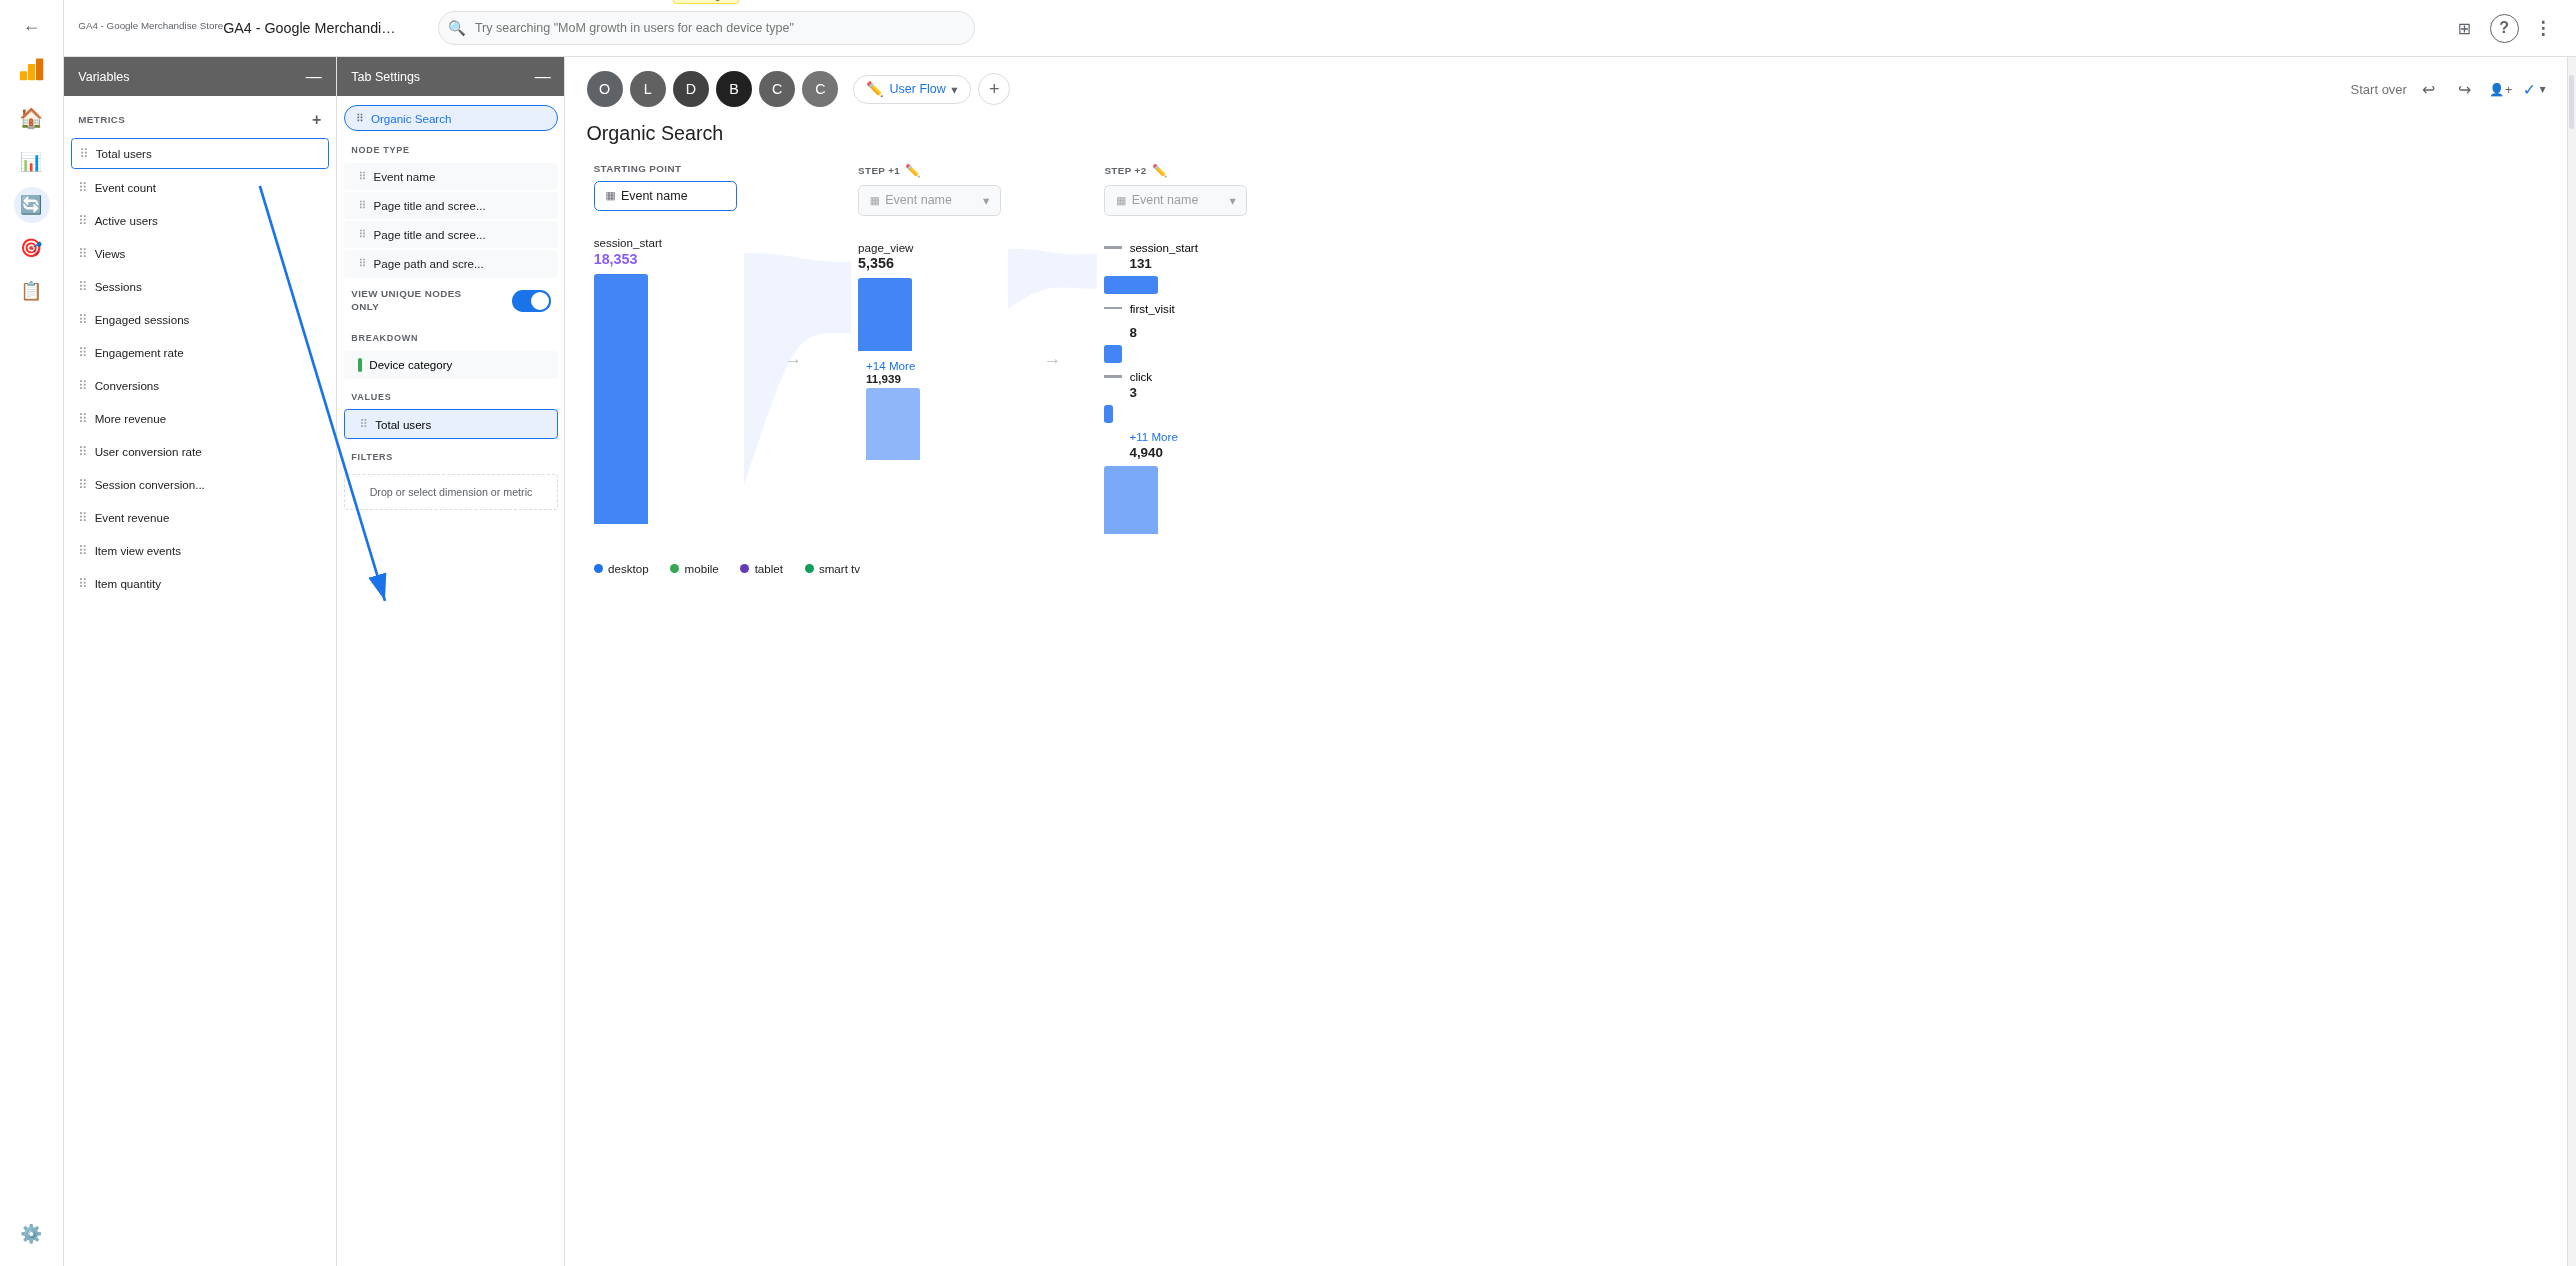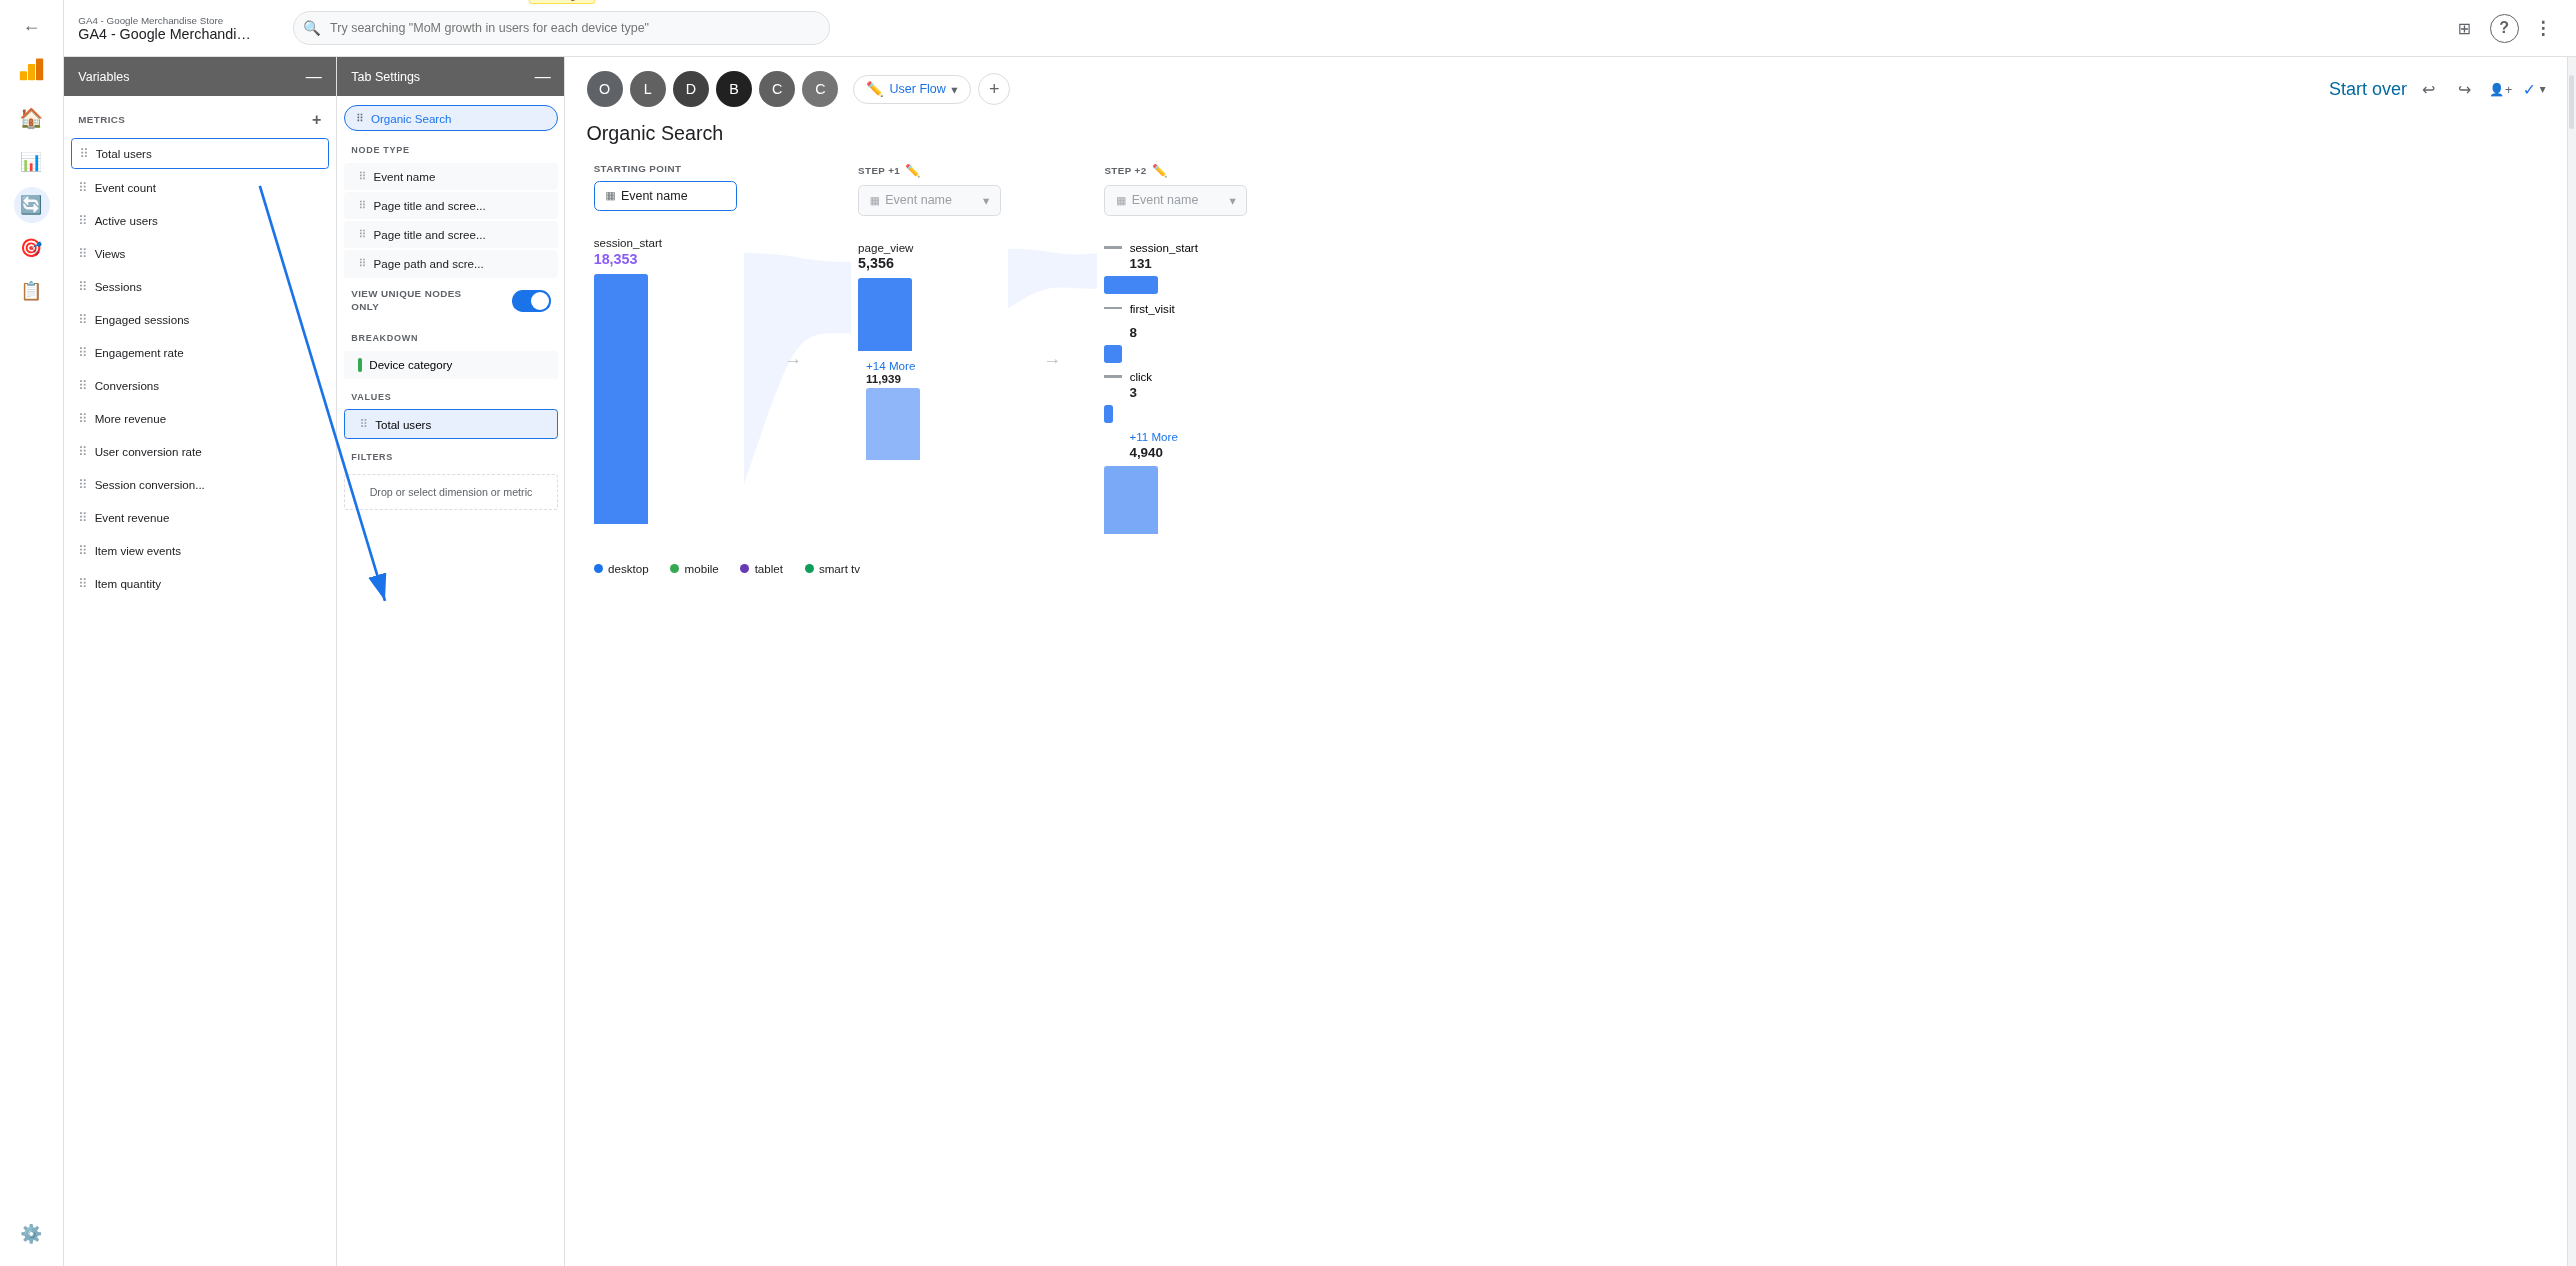--- a/index.html
+++ b/index.html
@@ -54,21 +54,21 @@
       background: #fff;
       border-bottom: 0.9px solid #e0e0e0;
       display: flex;
       align-items: center;
       padding: 0 14.3px;
       height: 57px;
       flex-shrink: 0;
     }
     .top-bar .brand-info {
       display: flex;
-      flex-direction: column;
+      flex-direction: row;
       margin-right: 21.5px;
     }
     .top-bar .brand-info .sub-title {
       font-size: 9.8px;
       color: #5f6368;
     }
     .top-bar .brand-info .main-title {
       font-size: 14.3px;
       font-weight: 500;
       color: #202124;
@@ -341,22 +341,22 @@
       display: flex; align-items: center; justify-content: center;
       cursor: pointer; font-size: 18px; color: #5f6368;
     }
     .avatar-row-actions {
       margin-left: auto;
       display: flex;
       align-items: center;
       gap: 7.2px;
     }
     .start-over-btn {
-      color: #0369a1;
-      font-size: 18px;
+      color: #737373;
+      font-size: 13px;
       font-weight: 500;
       cursor: pointer;
       border: none;
       background: none;
       margin-left: 25px;
     }
     .action-icon-btn {
       width: 29px; height: 29px;
       display: flex; align-items: center; justify-content: center;
       border-radius: 50%; cursor: pointer; color: #5f6368; font-size: 16px;

